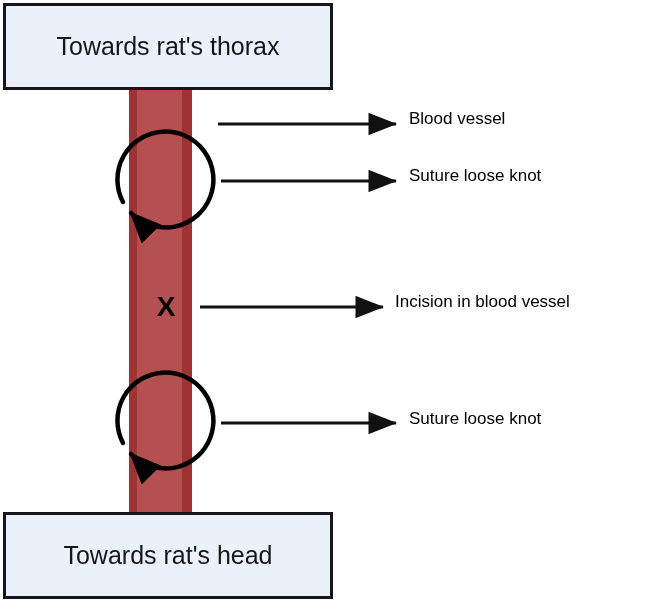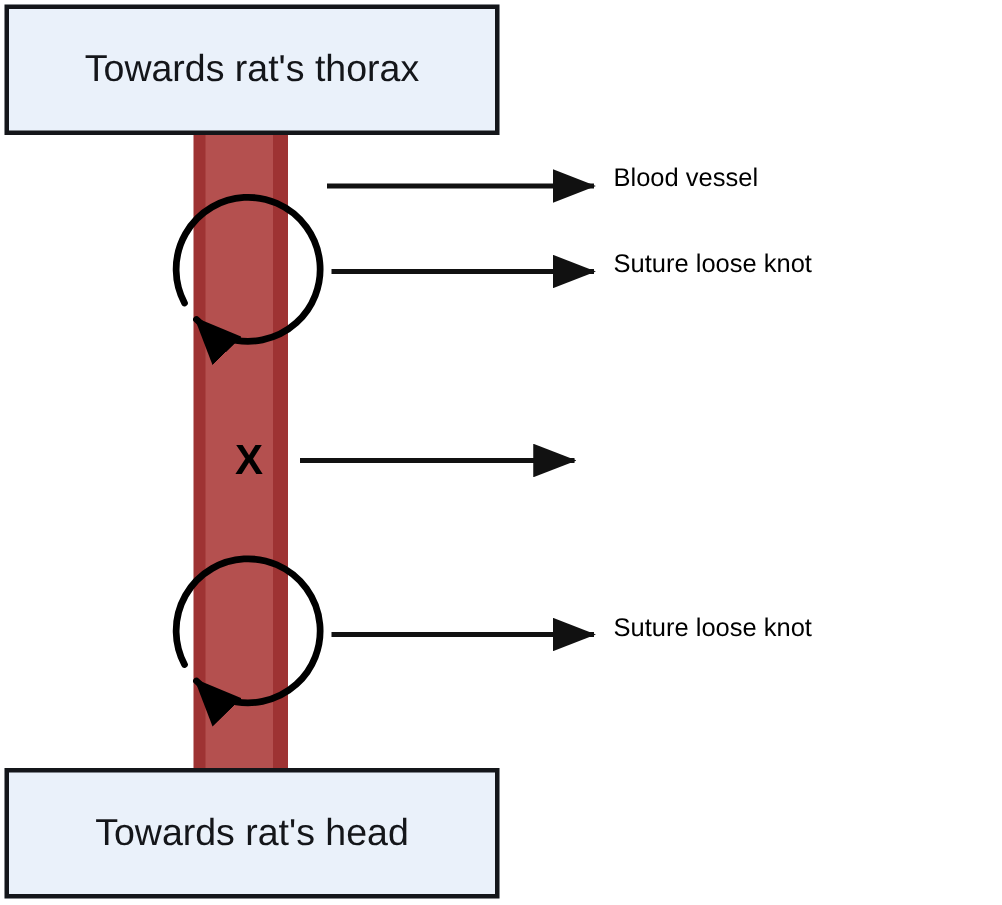--- a/index.html
+++ b/index.html
@@ -127,16 +127,17 @@
   <div class="box-label" id="box-thorax">
     <span>Towards rat's thorax</span>
   </div>
 
   <div id="incision-mark">X</div>
 
   <div class="callout-label" id="label-blood-vessel">Blood vessel</div>
 
   <div class="callout-label" id="label-knot-top">Suture loose knot</div>
 
+  <div class="callout-label" id="label-incision">Incision in blood vessel</div>
 
   <div class="callout-label" id="label-knot-bottom">Suture loose knot</div>
 
 </div>
 
 </body></html>

